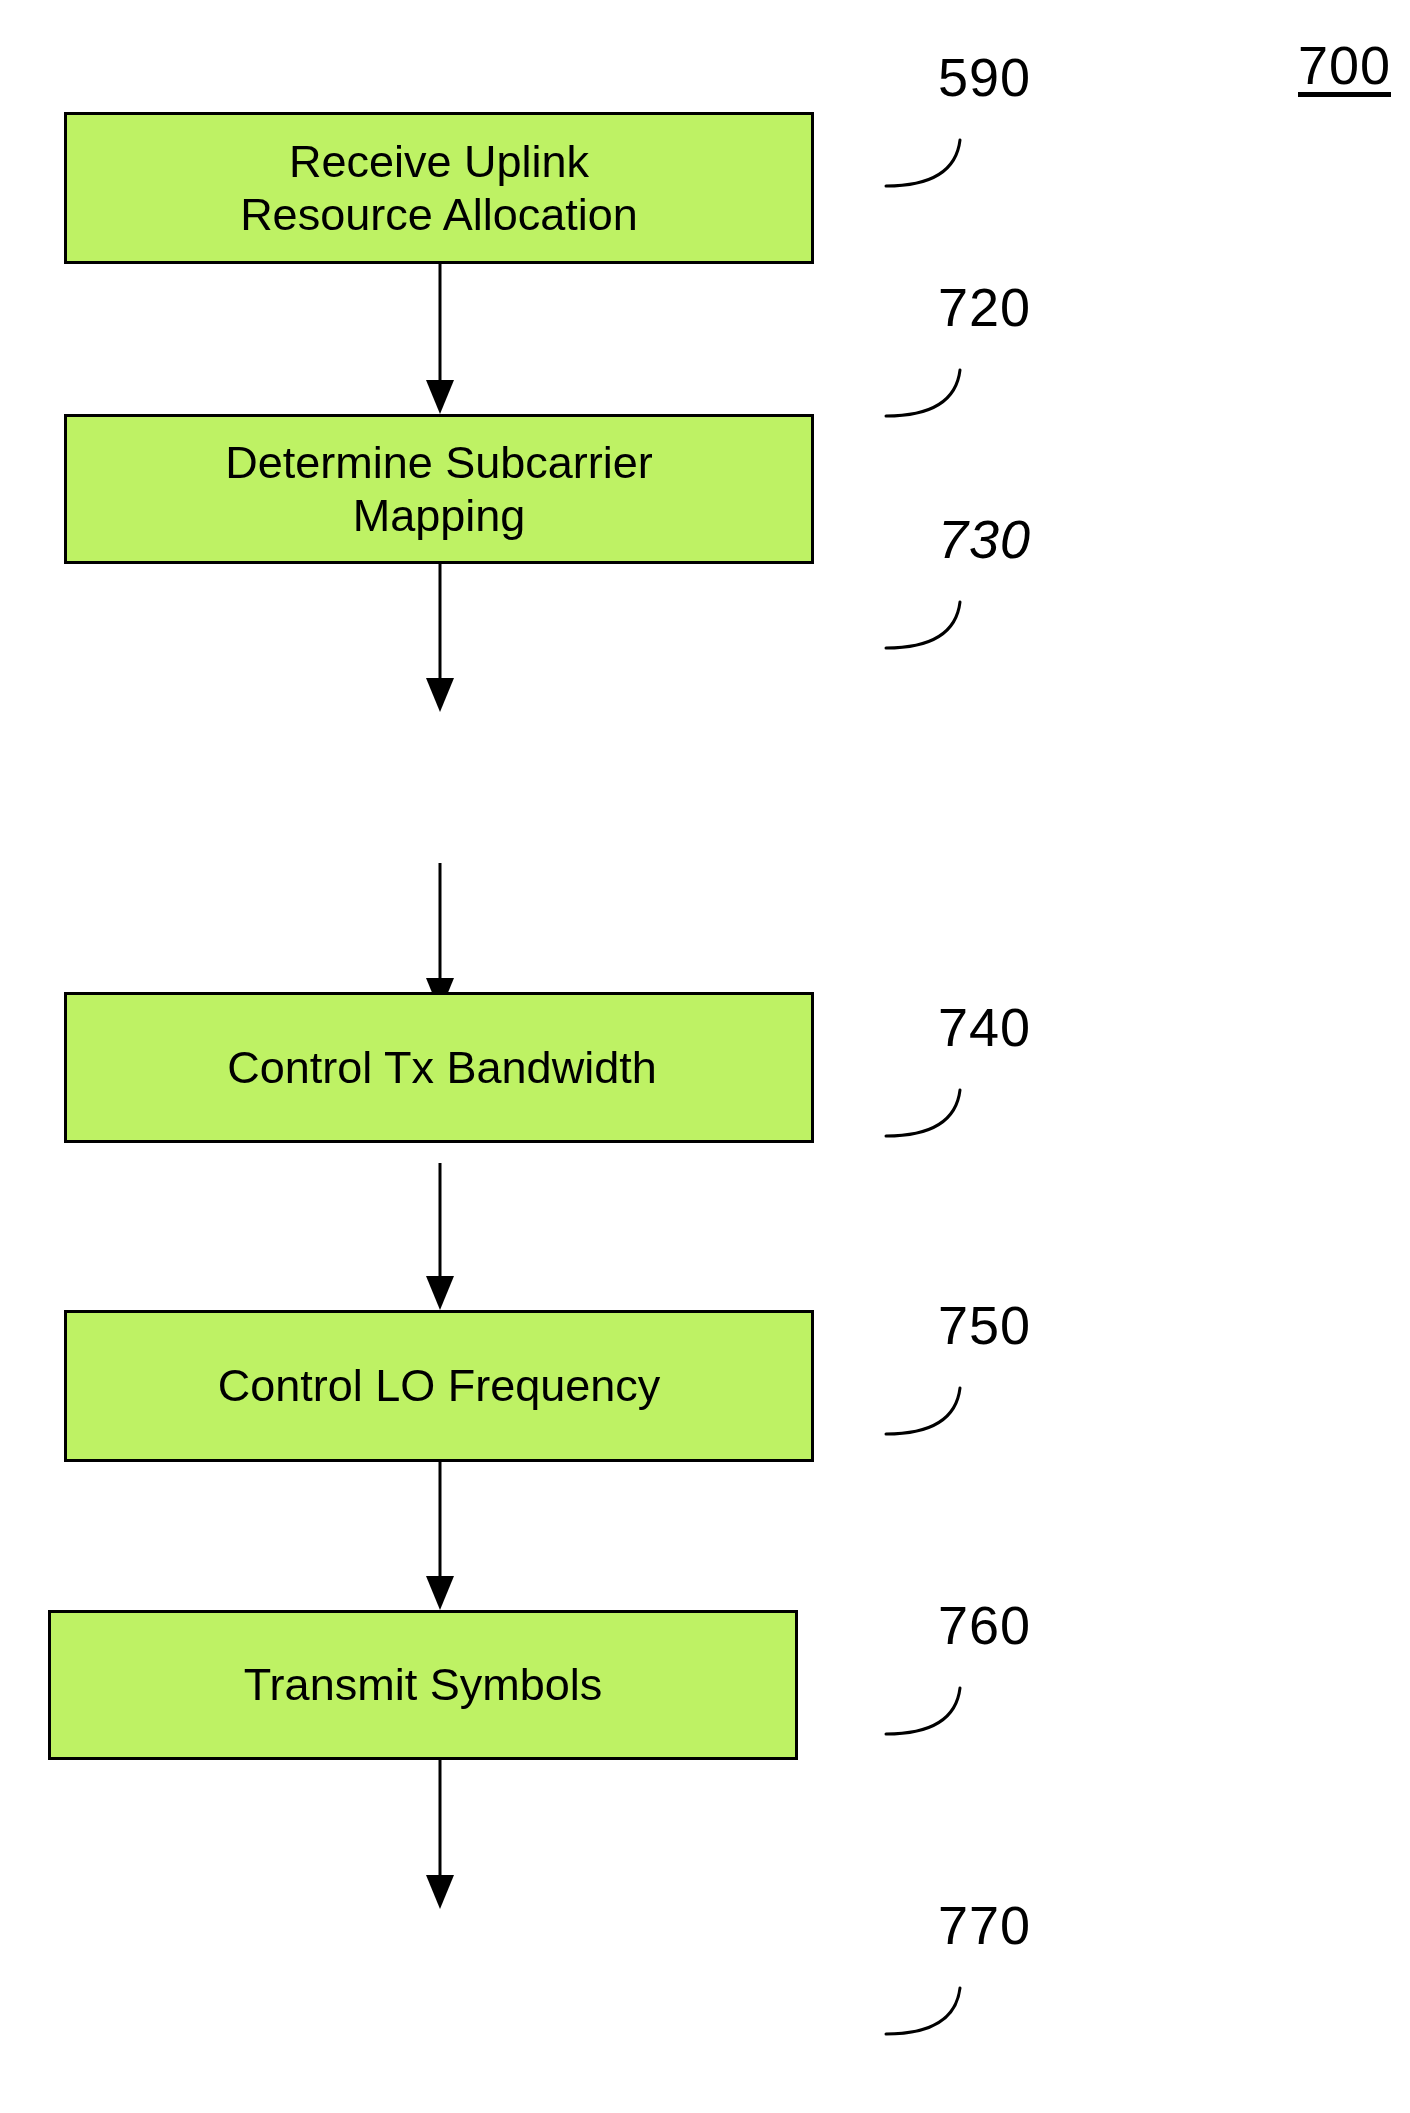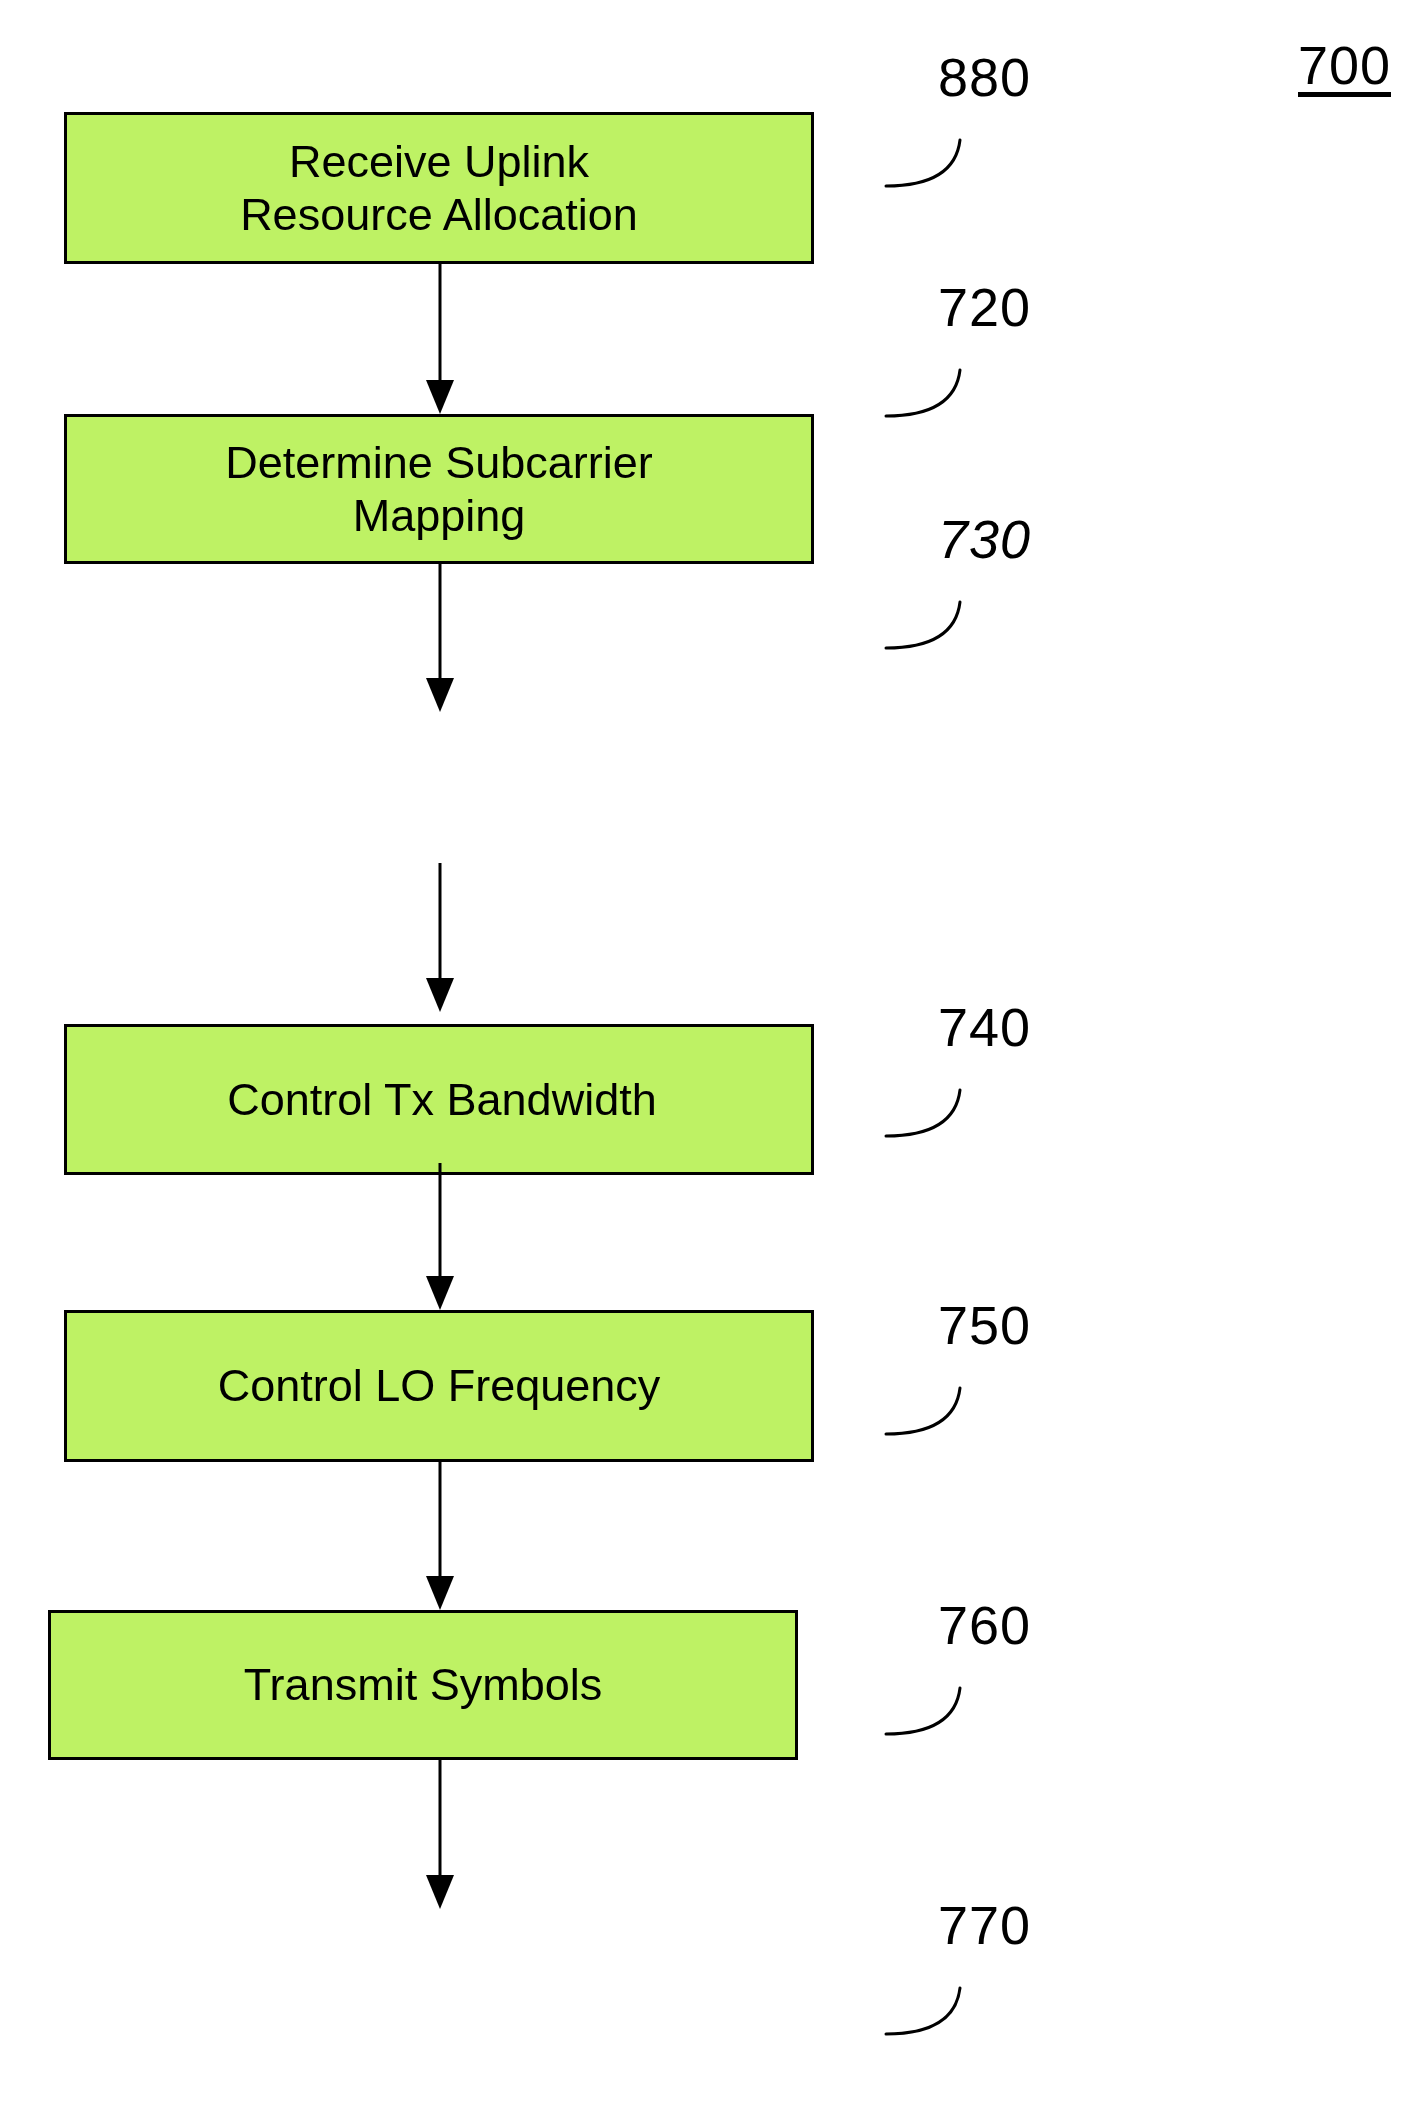--- a/index.html
+++ b/index.html
@@ -99,21 +99,21 @@
   </div>
 
   <div class="connector" style="left:410px; top:263px;">
     <svg width="60" height="152" viewBox="0 0 60 152">
       <line x1="30" y1="0" x2="30" y2="131" stroke="#000" stroke-width="3"></line>
       <polygon points="30,151 16,117 44,117" fill="#000"></polygon>
     </svg>
   </div>
 
   <div class="ref-callout" style="left:880px; top:50px;">
-    <span class="ref-number">880</span>
+    <span class="ref-number">590</span>
     <span class="ref-leader">
       <svg width="160" height="90" viewBox="0 0 160 90">
         <path d="M 6 86 C 46 86 76 74 80 40" fill="none" stroke="#000" stroke-width="3" stroke-linecap="round"></path>
       </svg>
     </span>
   </div>
 
   <div class="flow-box" style="left:64px; top:414px; width:750px; height:150px;">
     <span class="flow-box-label">Determine Subcarrier
 Mapping</span>
@@ -145,21 +145,21 @@
 
   <div class="ref-callout" style="left:880px; top:512px;font-style:italic;">
     <span class="ref-number">730</span>
     <span class="ref-leader">
       <svg width="160" height="90" viewBox="0 0 160 90">
         <path d="M 6 86 C 46 86 76 74 80 40" fill="none" stroke="#000" stroke-width="3" stroke-linecap="round"></path>
       </svg>
     </span>
   </div>
 
-  <div class="flow-box" style="left:64px; top:1024px; width:750px; height:151px;padding-left:6px;">
+  <div class="flow-box" style="left:64px; top:992px; width:750px; height:151px;padding-left:6px;">
     <span class="flow-box-label">Control Tx Bandwidth</span>
   </div>
 
   <div class="connector" style="left:410px; top:1163px;">
     <svg width="60" height="148" viewBox="0 0 60 148">
       <line x1="30" y1="0" x2="30" y2="127" stroke="#000" stroke-width="3"></line>
       <polygon points="30,147 16,113 44,113" fill="#000"></polygon>
     </svg>
   </div>
 

